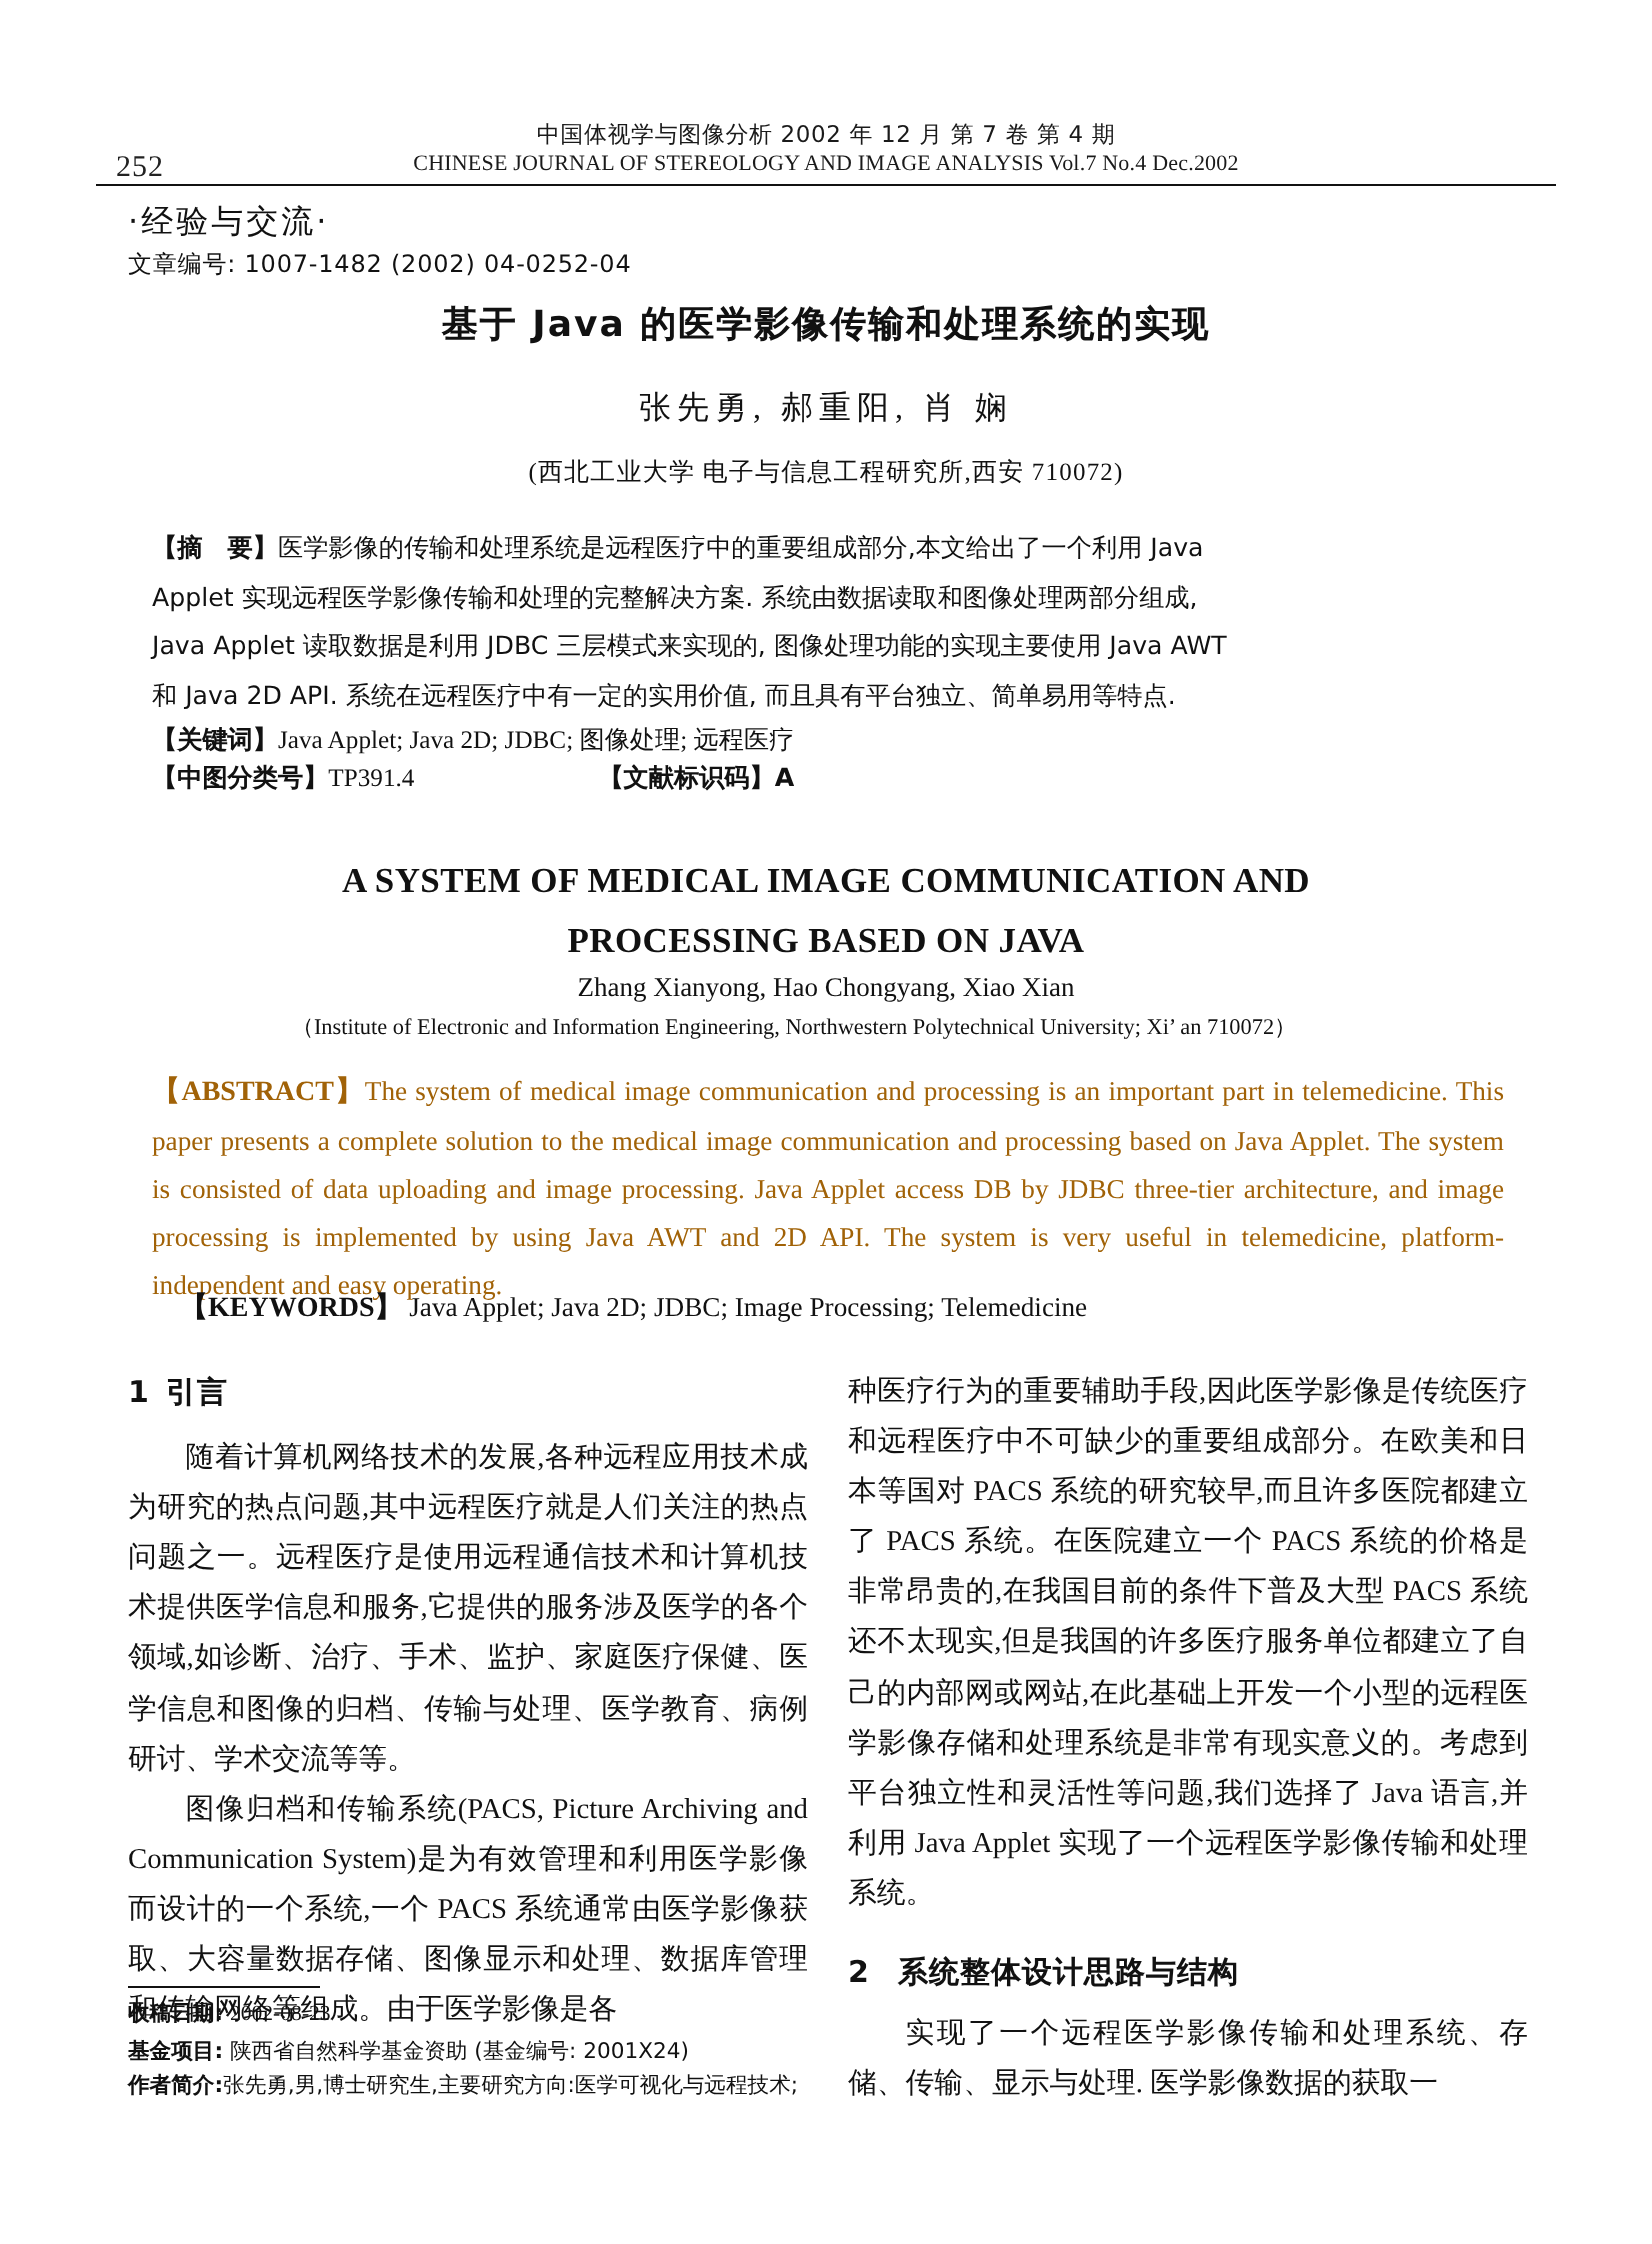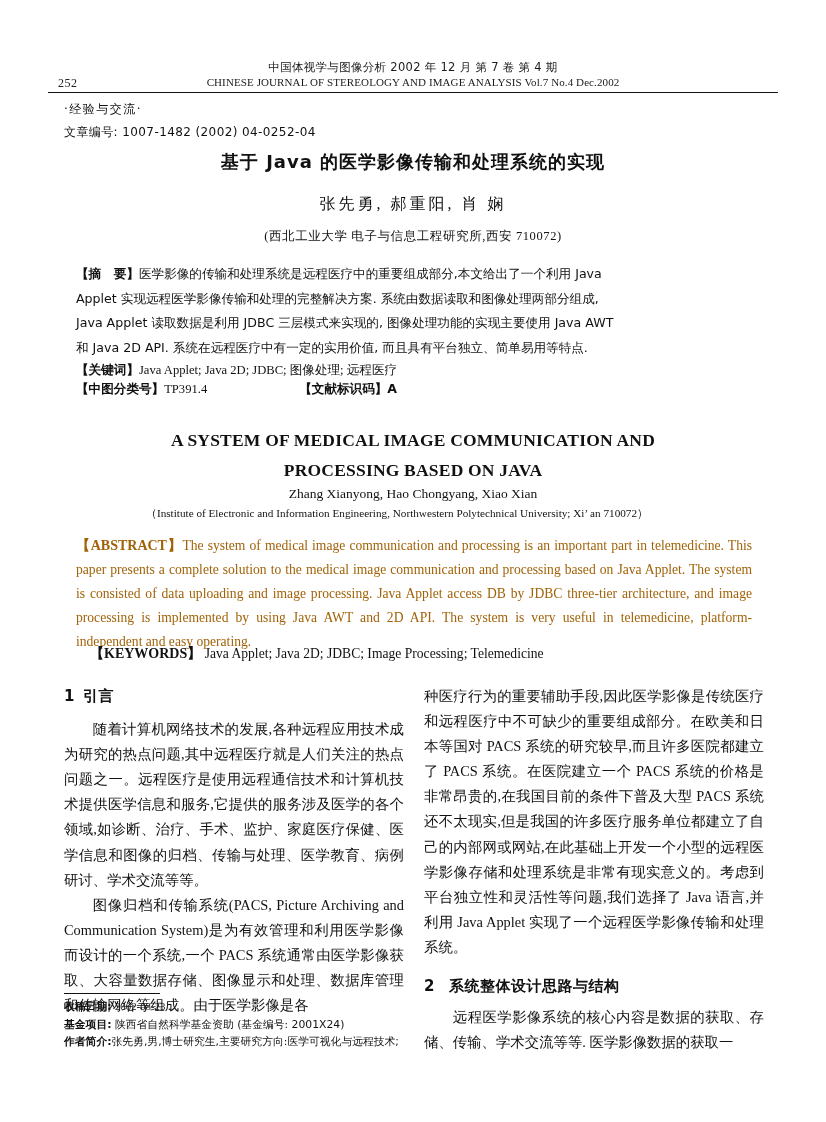--- a/index.html
+++ b/index.html
@@ -23,21 +23,21 @@
     position: absolute;
     left: 48px;
     top: 60px;
     width: 730px;
     height: 36px;
   }
   .runhead .folio {
     position: absolute;
     left: 10px;
     top: 16px;
-    font-size: 12px;
+    font-size: 15px;
     font-family: "Liberation Serif", serif;
     color: #222;
     letter-spacing: .5px;
   }
   .runhead .jline1 {
     position: absolute;
     left: 0;
     top: 0;
     width: 730px;
     text-align: center;
@@ -66,21 +66,21 @@
     width: 730px;
     height: 0;
     border-top: 1.6px solid #111;
   }
 
   
   .colhead {
     position: absolute;
     left: 64px;
     top: 101px;
-    font-size: 12px;
+    font-size: 16px;
     font-family: "DejaVu Sans", sans-serif;
     letter-spacing: 1.5px;
     color: #111;
   }
   .artnum {
     position: absolute;
     left: 64px;
     top: 124px;
     font-size: 12px;
     font-family: "DejaVu Sans", sans-serif;
@@ -335,21 +335,21 @@
     </div>
     <p>随着计算机网络技术的发展,各种远程应用技术成为研究的热点问题,其中远程医疗就是人们关注的热点问题之一。远程医疗是使用远程通信技术和计算机技术提供医学信息和服务,它提供的服务涉及医学的各个领域,如诊断、治疗、手术、监护、家庭医疗保健、医学信息和图像的归档、传输与处理、医学教育、病例研讨、学术交流等等。</p>
     <p>图像归档和传输系统(PACS, Picture Archiving and Communication System)是为有效管理和利用医学影像而设计的一个系统,一个 PACS 系统通常由医学影像获取、大容量数据存储、图像显示和处理、数据库管理和传输网络等组成。由于医学影像是各</p>
   </div>
 
   <div class="col right">
     <p class="noindent">种医疗行为的重要辅助手段,因此医学影像是传统医疗和远程医疗中不可缺少的重要组成部分。在欧美和日本等国对 PACS 系统的研究较早,而且许多医院都建立了 PACS 系统。在医院建立一个 PACS 系统的价格是非常昂贵的,在我国目前的条件下普及大型 PACS 系统还不太现实,但是我国的许多医疗服务单位都建立了自己的内部网或网站,在此基础上开发一个小型的远程医学影像存储和处理系统是非常有现实意义的。考虑到平台独立性和灵活性等问题,我们选择了 Java 语言,并利用 Java Applet 实现了一个远程医学影像传输和处理系统。</p>
     <div class="sec-h second">
       <span class="num">2</span><span>系统整体设计思路与结构</span>
     </div>
-    <p>远程医学影像系统的核心内容是数据的获取、存储、传输、学术交流等等. 医学影像数据的获取一</p>
+    <p>实现了一个远程医学影像传输和处理系统、存储、传输、显示与处理. 医学影像数据的获取一</p>
   </div>
 
   <div class="foot-rule"></div>
   <div class="footnote">
     <div>
       <span class="lbl">收稿日期:</span>
       <span class="serifbit">2002-08-23</span>
     </div>
     <div>
       <span class="lbl">基金项目:</span>

